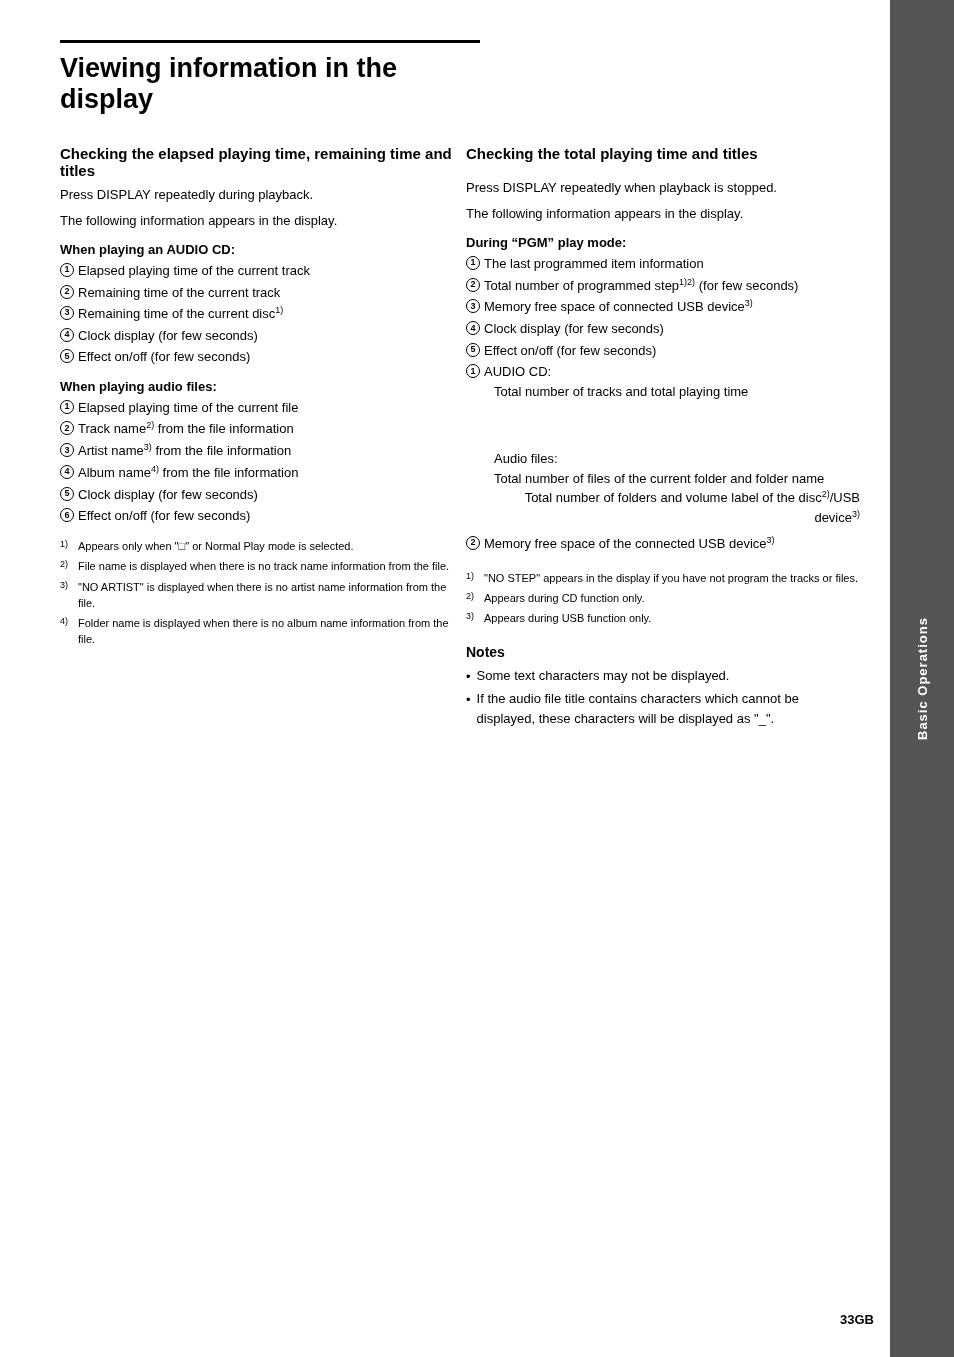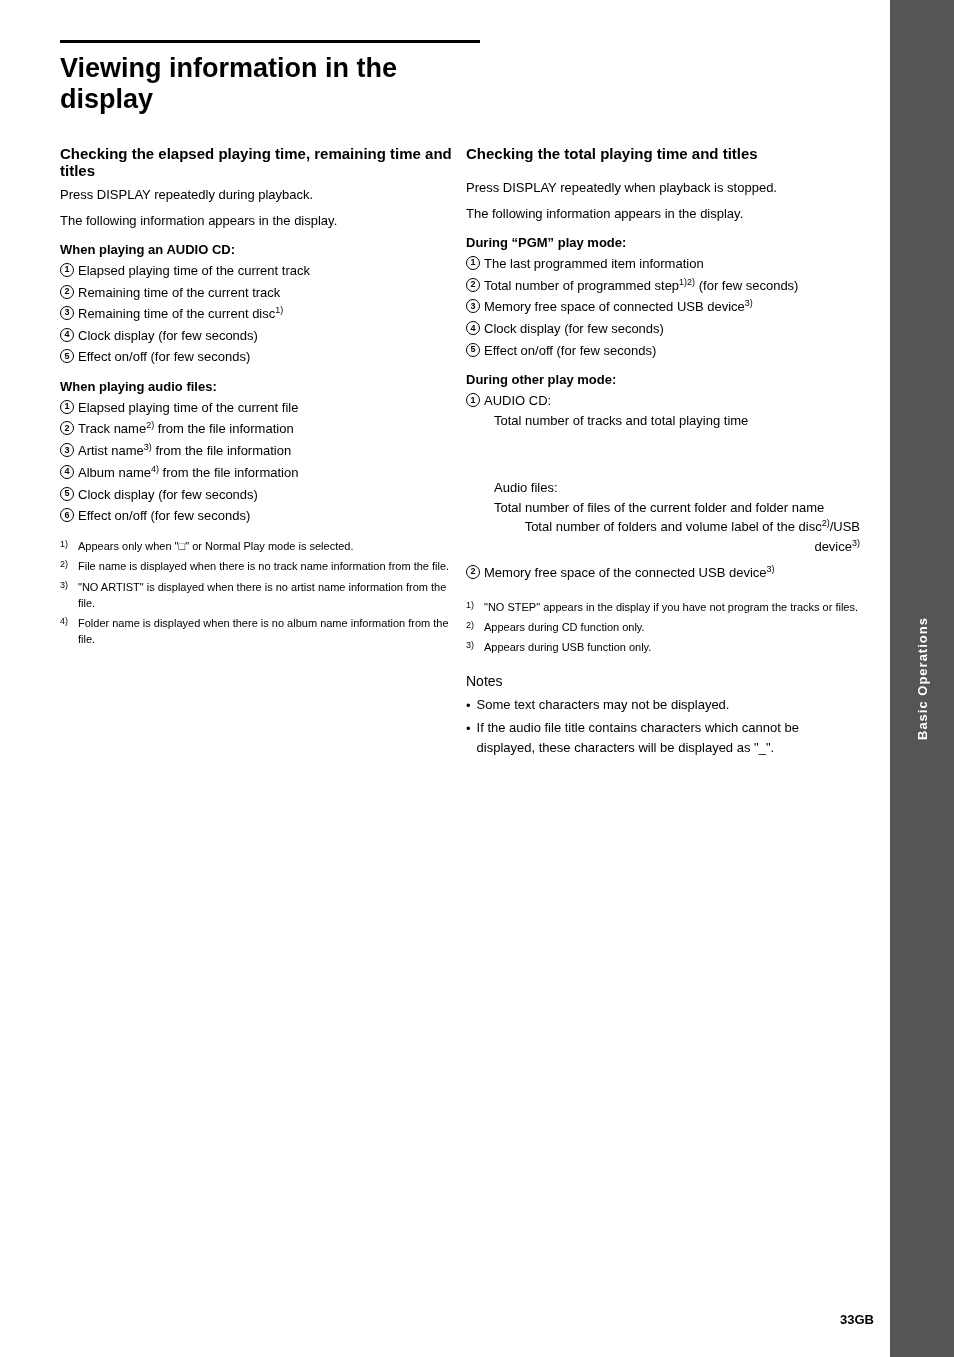--- a/index.html
+++ b/index.html
@@ -118,21 +118,21 @@
     .footnote-num {
       min-width: 18px;
       flex-shrink: 0;
       font-size: 10px;
     }
     .notes-section {
       margin-top: 16px;
     }
     .notes-title {
       font-size: 14px;
-      font-weight: normal;
+      font-weight: bold;
       margin-bottom: 6px;
     }
     .notes-list {
       font-size: 13px;
       line-height: 1.5;
     }
     .bullet-item {
       display: flex;
       align-items: flex-start;
       margin-bottom: 3px;
@@ -274,21 +274,20 @@
           <div class="list-item">
             <span class="circled">4</span>
             <span>Clock display (for few seconds)</span>
           </div>
           <div class="list-item">
             <span class="circled">5</span>
             <span>Effect on/off (for few seconds)</span>
           </div>
         </div>
 
-        <div class="sub-section-title">During other play mode:</div>
 
         <div>
           <div class="list-item">
             <span class="circled">1</span>
             <span>
               AUDIO CD:<br>
               <span style="padding-left:10px; display:inline-block;">Total number of tracks and total playing time</span><br>
               <span style="padding-left:10px; display:inline-block;margin-top:48px;">Audio files:</span><br>
               <span style="padding-left:10px; display:inline-block;">Total number of files of the current folder and folder name</span><br>
               <span style="padding-left:10px; display:inline-block;text-align:right;">Total number of folders and volume label of the disc<sup>2)</sup>/USB device<sup>3)</sup></span>

